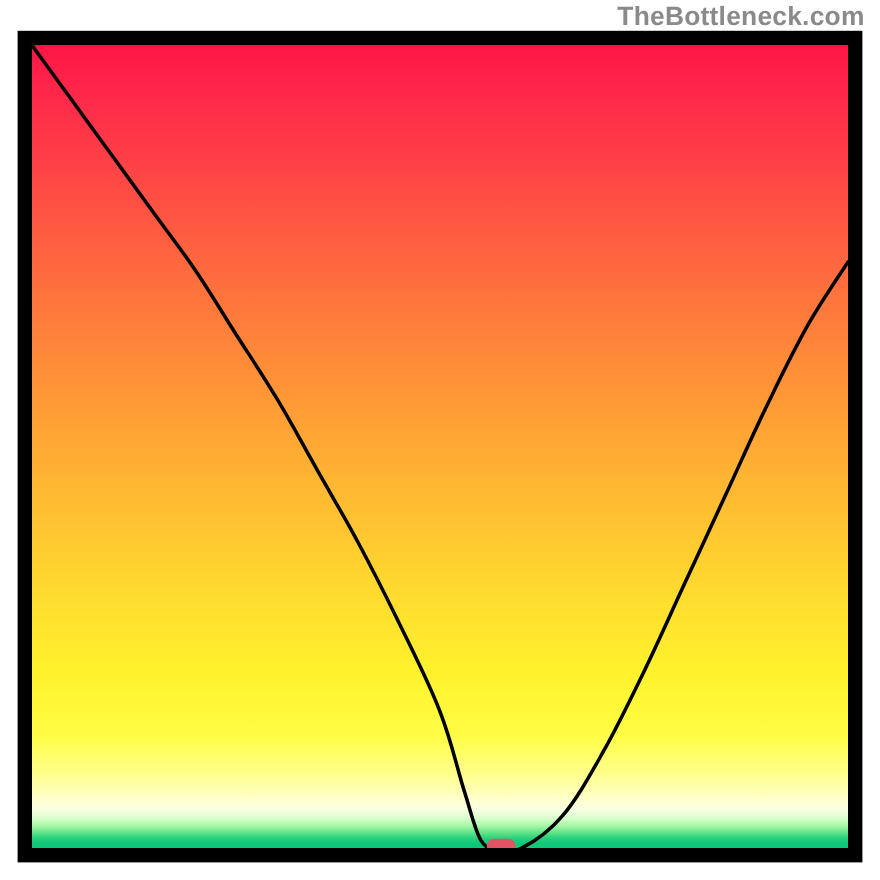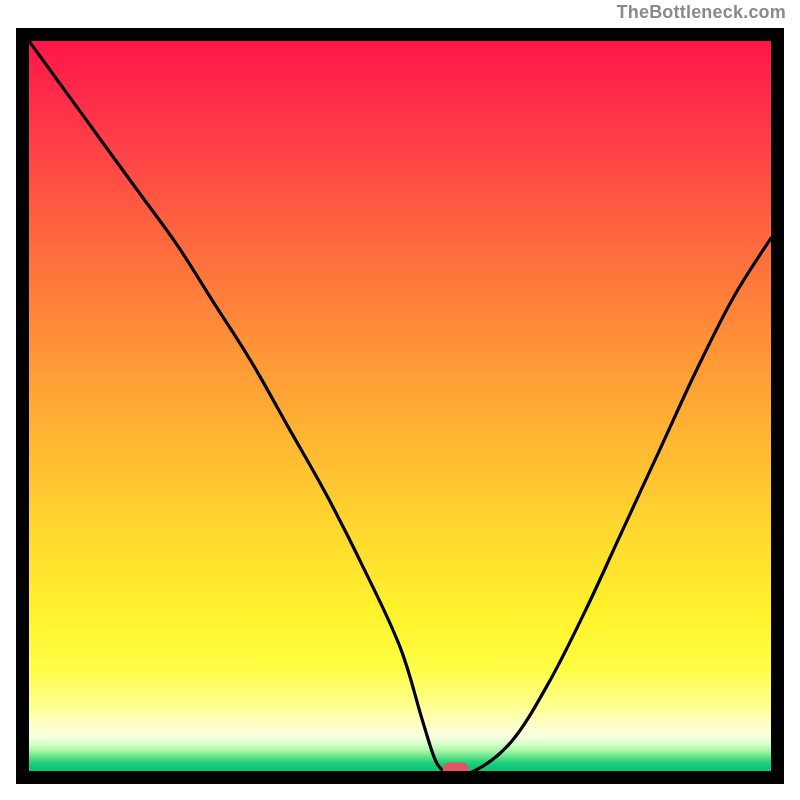--- a/index.html
+++ b/index.html
@@ -12,21 +12,21 @@
   }
   .wrap {
     position: relative;
     width: 800px;
     height: 800px;
   }
   .watermark {
     position: absolute;
     top: 2px;
     right: 14px;
-    font-size: 18px;
+    font-size: 24px;
     font-weight: bold;
     color: #8a8a8a;
     letter-spacing: 0.2px;
     z-index: 5;
     text-align: right;
   }
   .frame {
     position: absolute;
     left: 16px;
     top: 28px;

